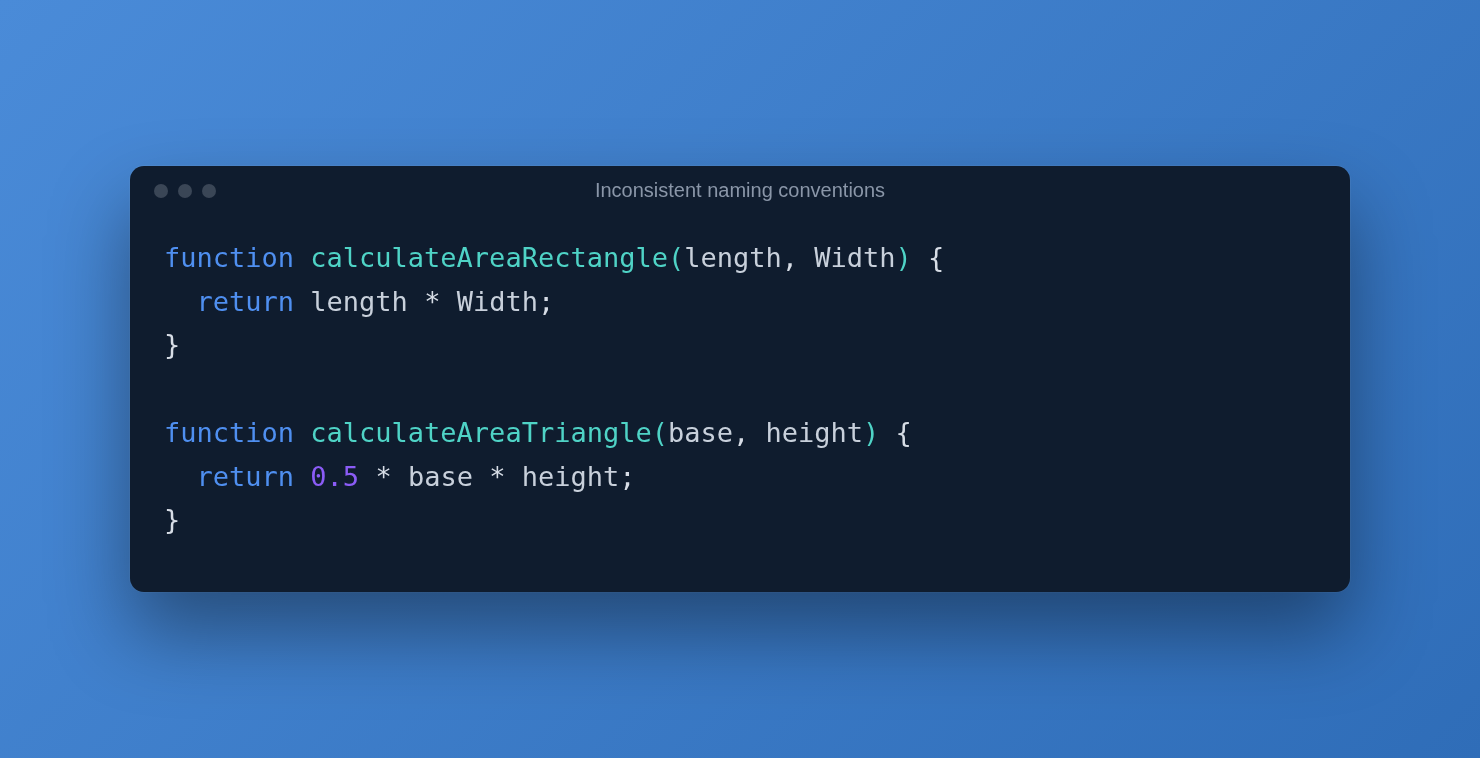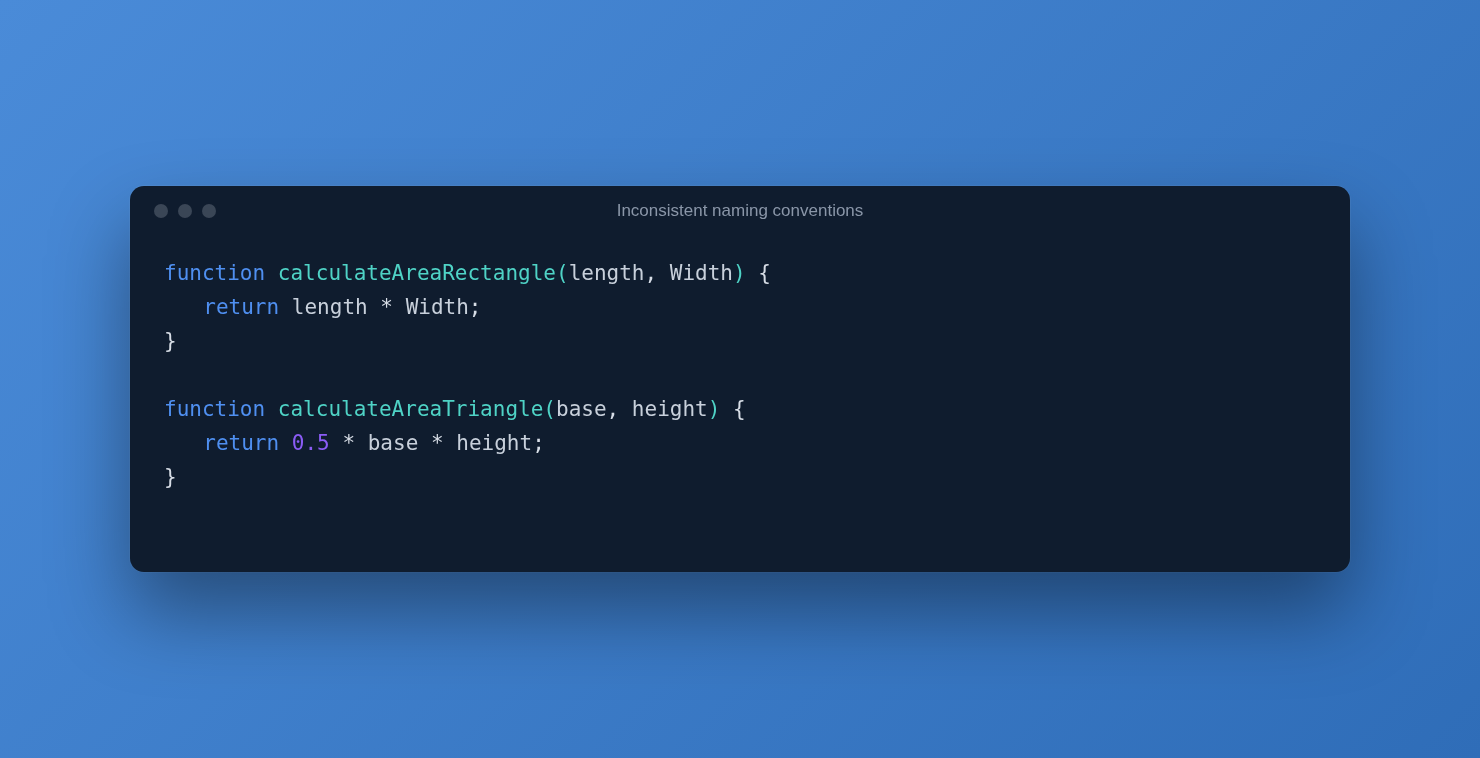--- a/index.html
+++ b/index.html
@@ -46,40 +46,40 @@
       border-radius: 50%;
       background: #3a4656;
     }
 
     .title {
       position: absolute;
       left: 0;
       right: 0;
       text-align: center;
       color: #8a96a8;
-      font-size: 17px;
+      font-size: 20px;
       font-family: -apple-system, BlinkMacSystemFont, "Segoe UI", sans-serif;
       font-weight: 400;
       pointer-events: none;
     }
 
     .code {
-      padding: 30px 34px 78px 34px;
-      font-size: 21px;
+      padding: 30px 34px 50px 34px;
+      font-size: 27px;
       line-height: 1.62;
       white-space: pre;
       color: #d7dde6;
     }
 
     .tk-keyword { color: #4f8ff0; }
     .tk-func { color: #4fd3c6; }
     .tk-paren { color: #4fd3c6; }
     .tk-punct { color: #d7dde6; }
     .tk-param { color: #c8d0db; }
-    .tk-return { color: #4f8ff0; margin-left: 14px; }
+    .tk-return { color: #4f8ff0; }
     .tk-ident { color: #c8d0db; }
     .tk-op { color: #d7dde6; }
     .tk-number { color: #8b5cf6; }
     .tk-brace { color: #d7dde6; }
   </style>
 </head>
 <body>
 
 <div class="window">
   <div class="titlebar">

